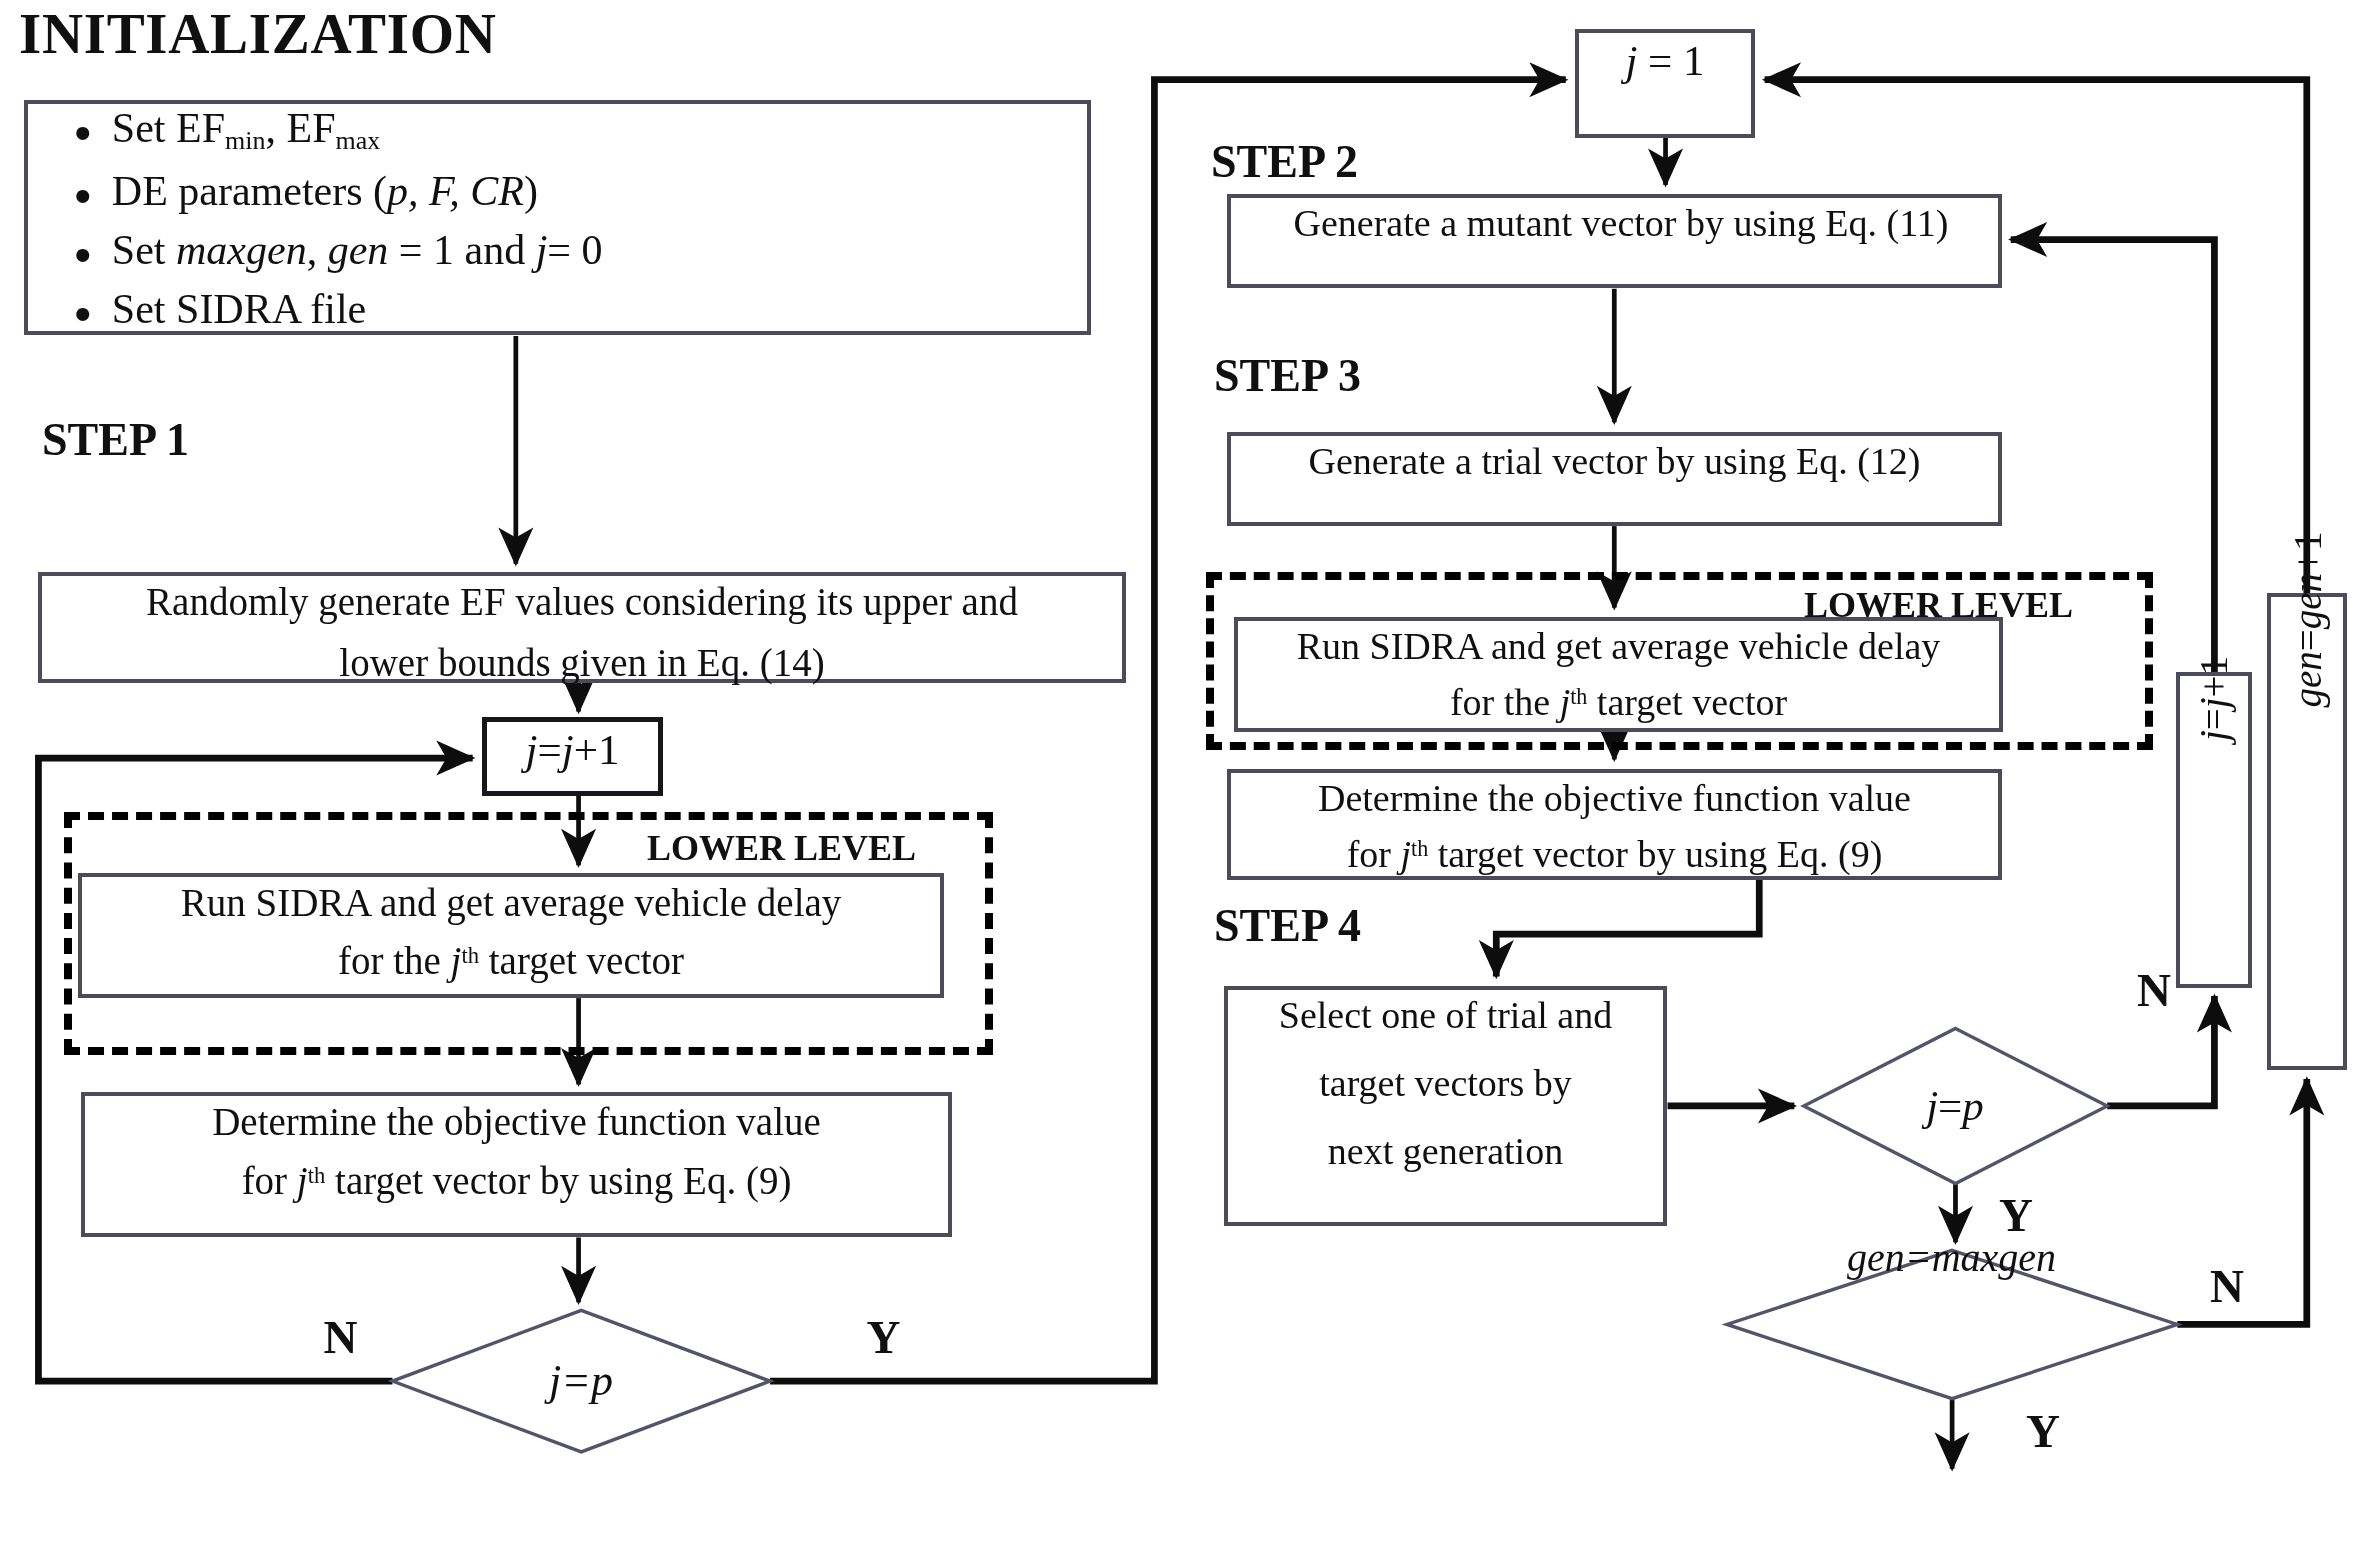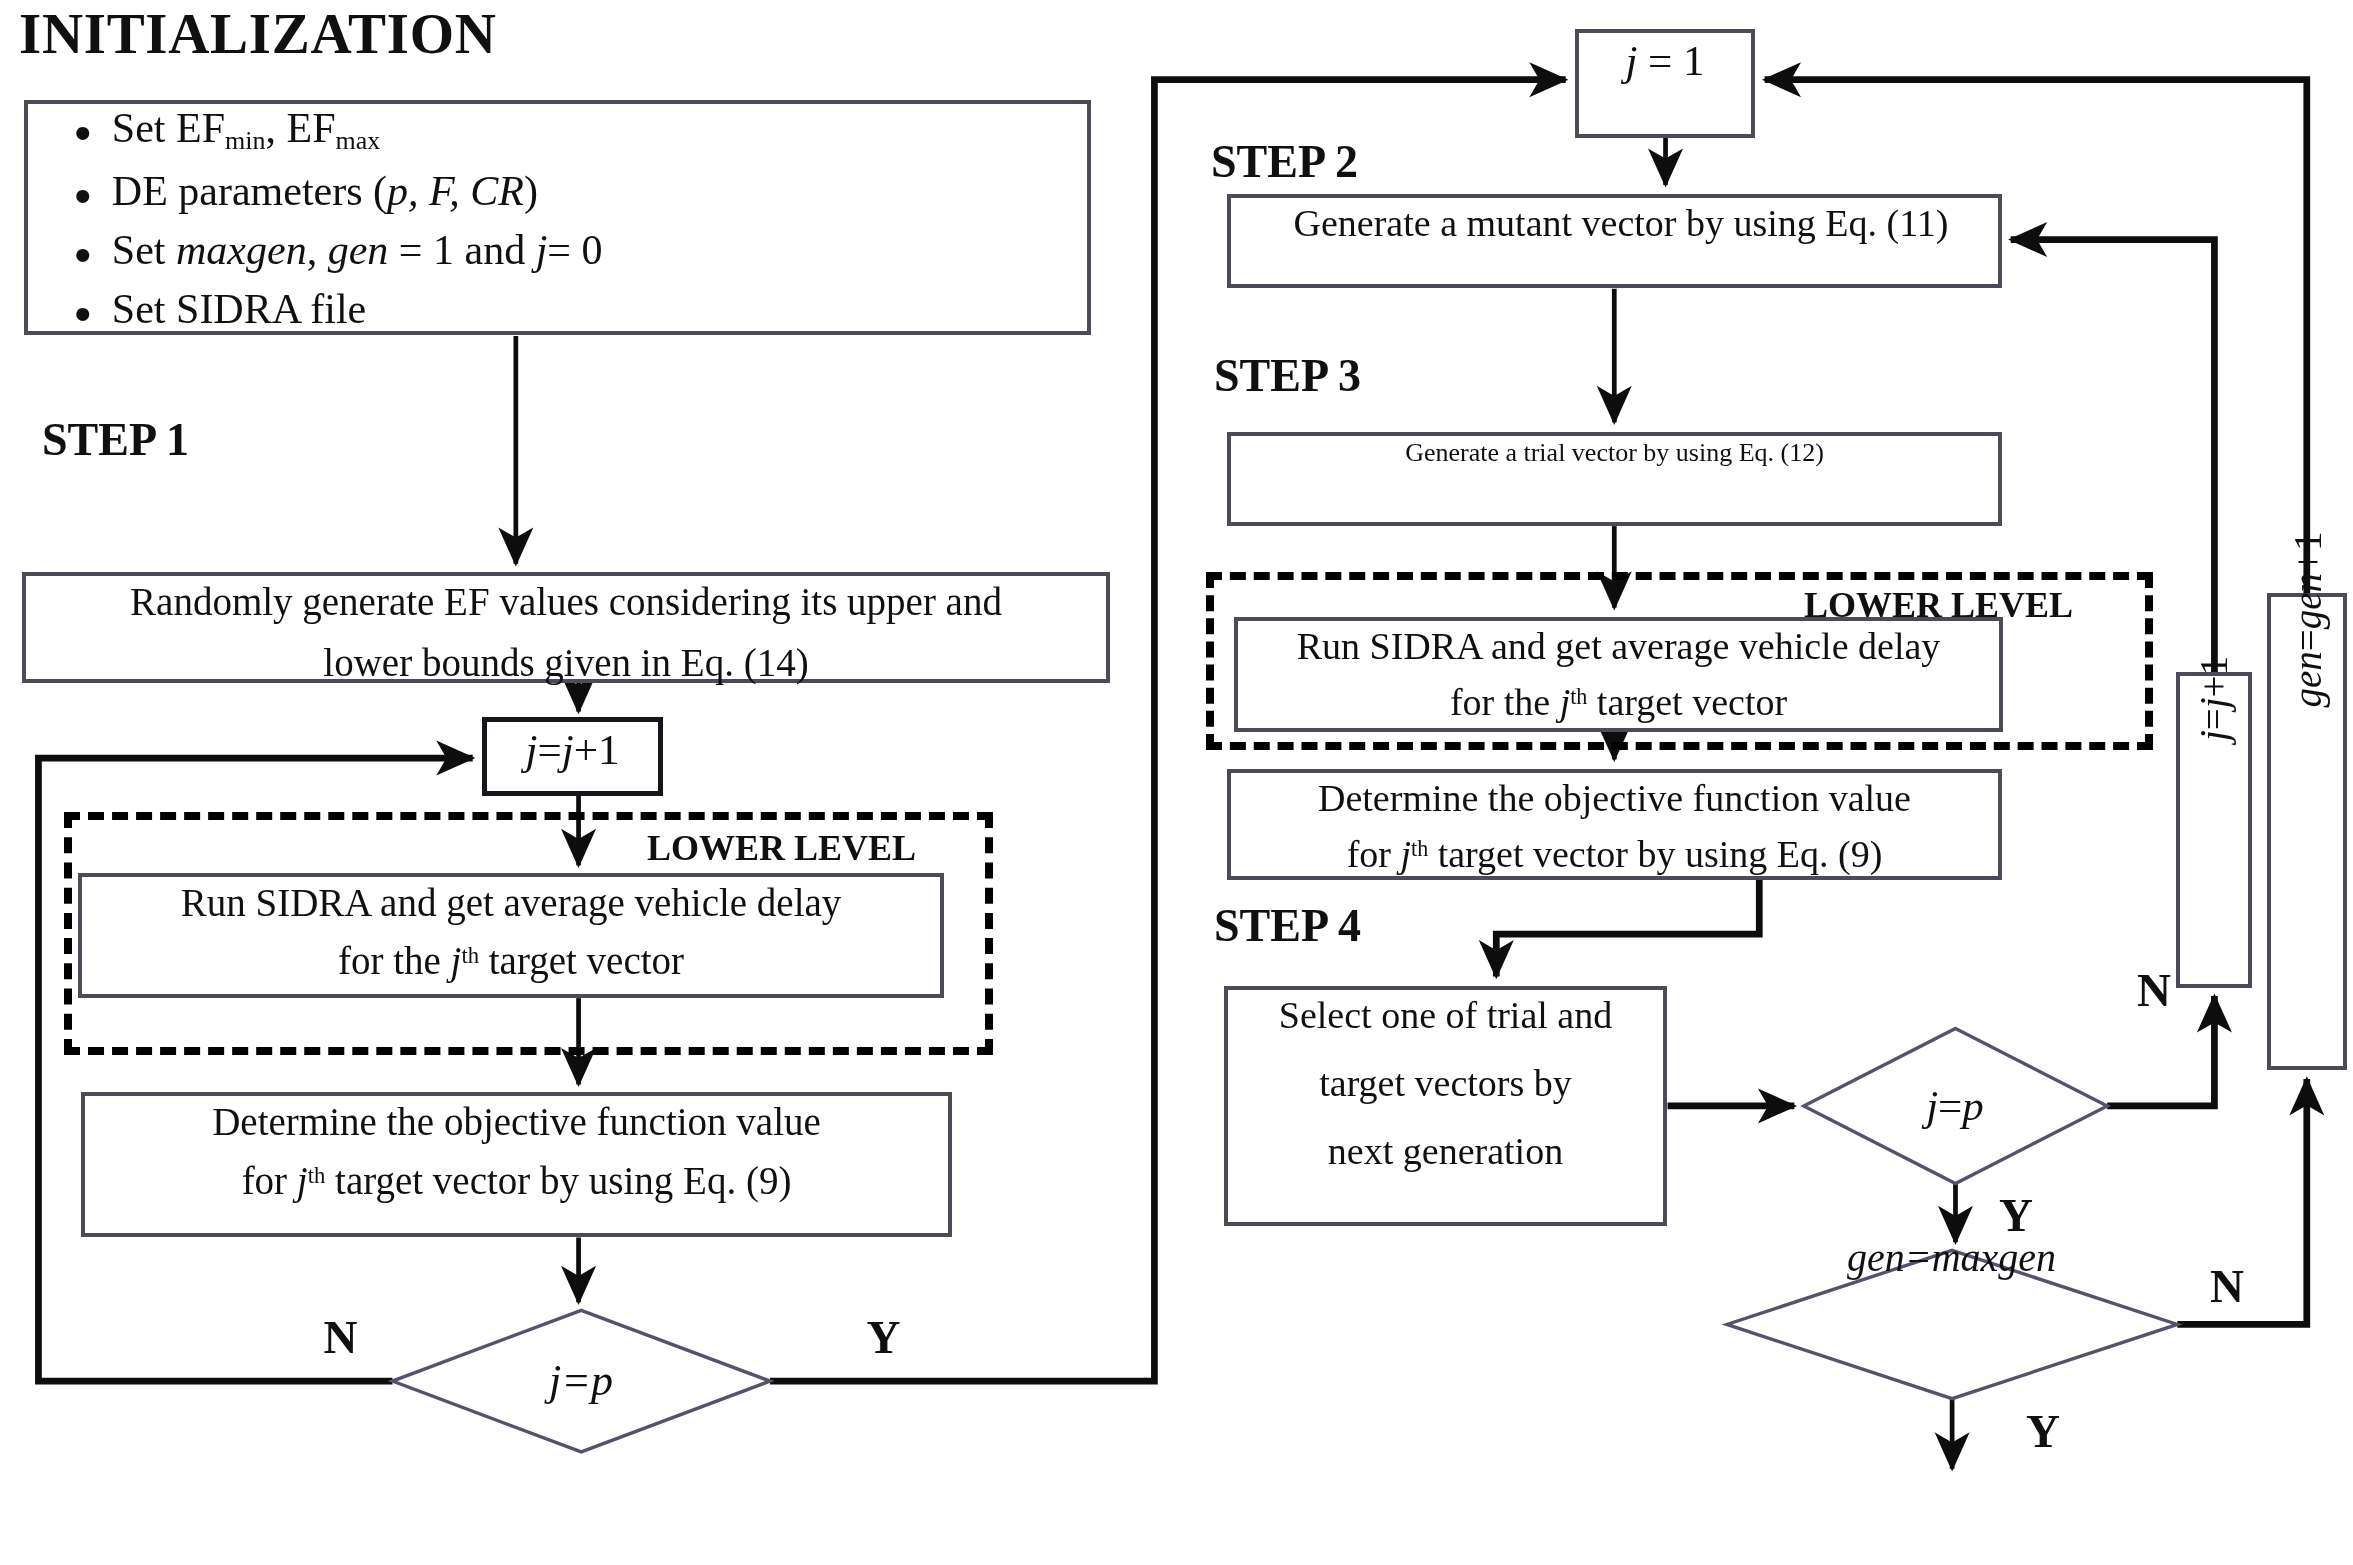--- a/index.html
+++ b/index.html
@@ -49,33 +49,33 @@
   
   #title{left:19px;top:1.3px;font-size:57px;letter-spacing:0.7px;}
   #step1-label{left:42px;top:413px;font-size:46px;}
   #step2-label{left:1211px;top:135px;font-size:46px;}
   #step3-label{left:1214px;top:349px;font-size:46px;}
   #step4-label{left:1214px;top:899px;font-size:46px;}
   
   #init-box{left:23.6px;top:100px;width:1067px;height:235px;align-items:flex-start;padding-left:46px;gap:10.8px;font-size:42px;}
   .bullet-row{display:flex;align-items:baseline;white-space:nowrap;}
   .bullet{font-size:0.72em;margin-right:20px;}
-  #step1-box{left:22px;top:572px;width:1088px;height:111px;font-size:39px;gap:9.4px;}
+  #step1-box{left:38px;top:572px;width:1088px;height:111px;font-size:39px;gap:9.4px;}
   #jinc-box{left:482px;top:717px;width:181px;height:79px;font-size:43px;border:5.4px solid #16161c;}
   #dashed1{left:64px;top:812px;width:929px;height:243px;}
   #ll1{left:647px;top:827px;width:264px;font-size:36px;text-align:right;}
   #run1-box{left:78px;top:873px;width:866px;height:125px;font-size:39px;gap:6.7px;}
   #det1-box{left:81px;top:1092px;width:871px;height:145px;font-size:39px;gap:8px;}
   #dia1-label{left:446px;top:1350px;width:270px;height:61px;font-size:44px;}
   #n1{left:300px;top:1310px;width:81px;font-size:47px;}
   #y1{left:843px;top:1310px;width:81px;font-size:47px;}
   
   #j1-box{left:1575px;top:29px;width:180px;height:109px;font-size:43px;}
   #step2-box{left:1227px;top:194px;width:775px;height:94px;font-size:38px;padding-left:13px;}
-  #step3-box{left:1227px;top:432px;width:775px;height:94px;font-size:26px;}
+  #step3-box{left:1227px;top:432px;width:775px;height:94px;font-size:38px;}
   #dashed2{left:1206px;top:572px;width:947px;height:178px;}
   #ll2{left:1790px;top:584px;width:283px;font-size:36px;text-align:right;}
   #run2-box{left:1234px;top:617px;width:769px;height:115px;font-size:38px;gap:5.4px;}
   #det2-box{left:1227px;top:769px;width:775px;height:111px;font-size:38px;gap:5.4px;}
   #step4-box{left:1224px;top:986px;width:443px;height:240px;font-size:38px;gap:18px;}
   #dia2-label{left:1820px;top:1075px;width:270px;height:61px;font-size:43px;}
   #n2{left:2117px;top:963px;width:74px;font-size:47px;}
   #y2{left:1979px;top:1188px;width:74px;font-size:47px;}
   #dia3-label{left:1783px;top:1228px;width:337px;height:59px;font-size:40px;}
   #n3{left:2190px;top:1259px;width:74px;font-size:47px;}

